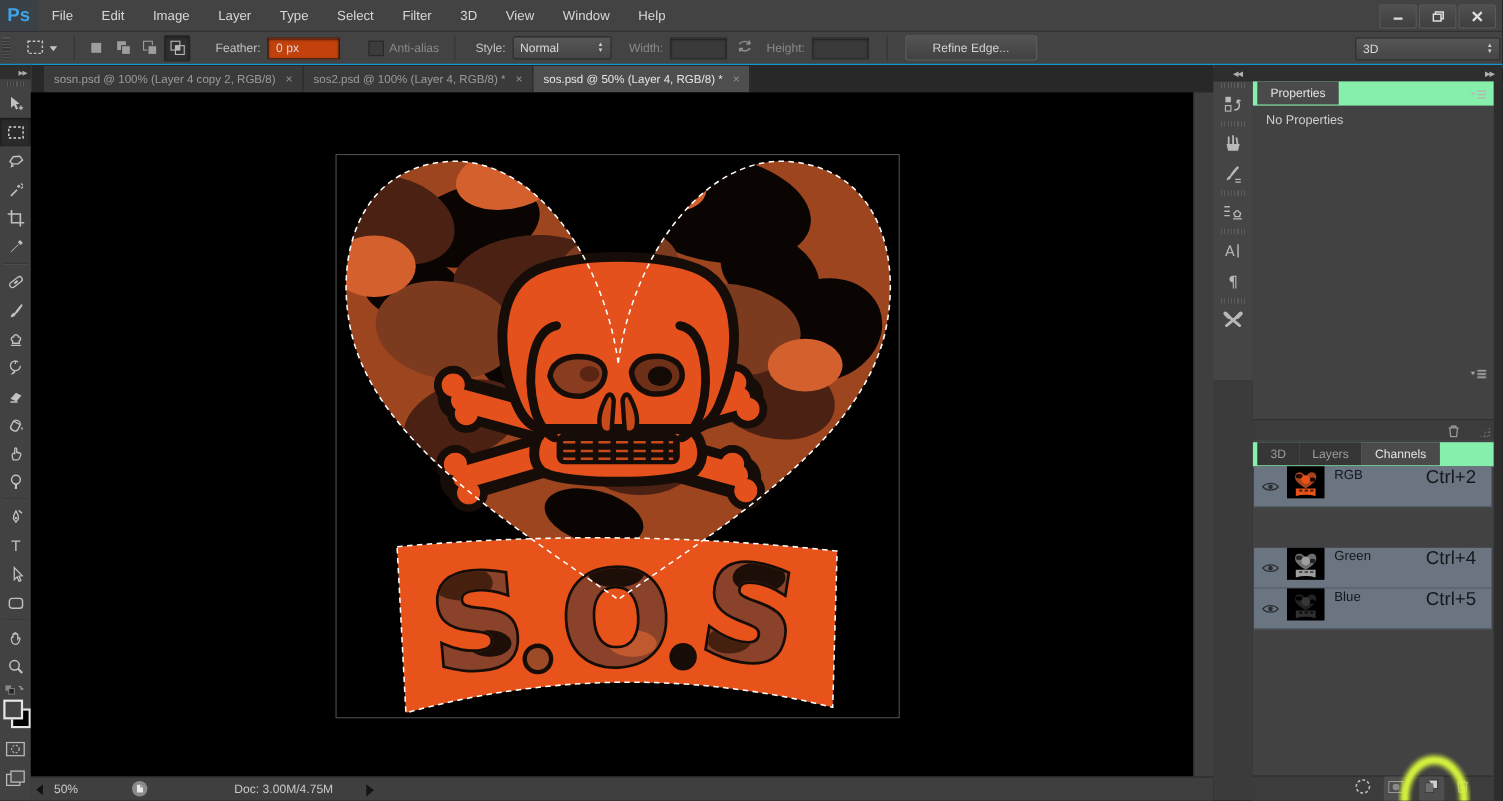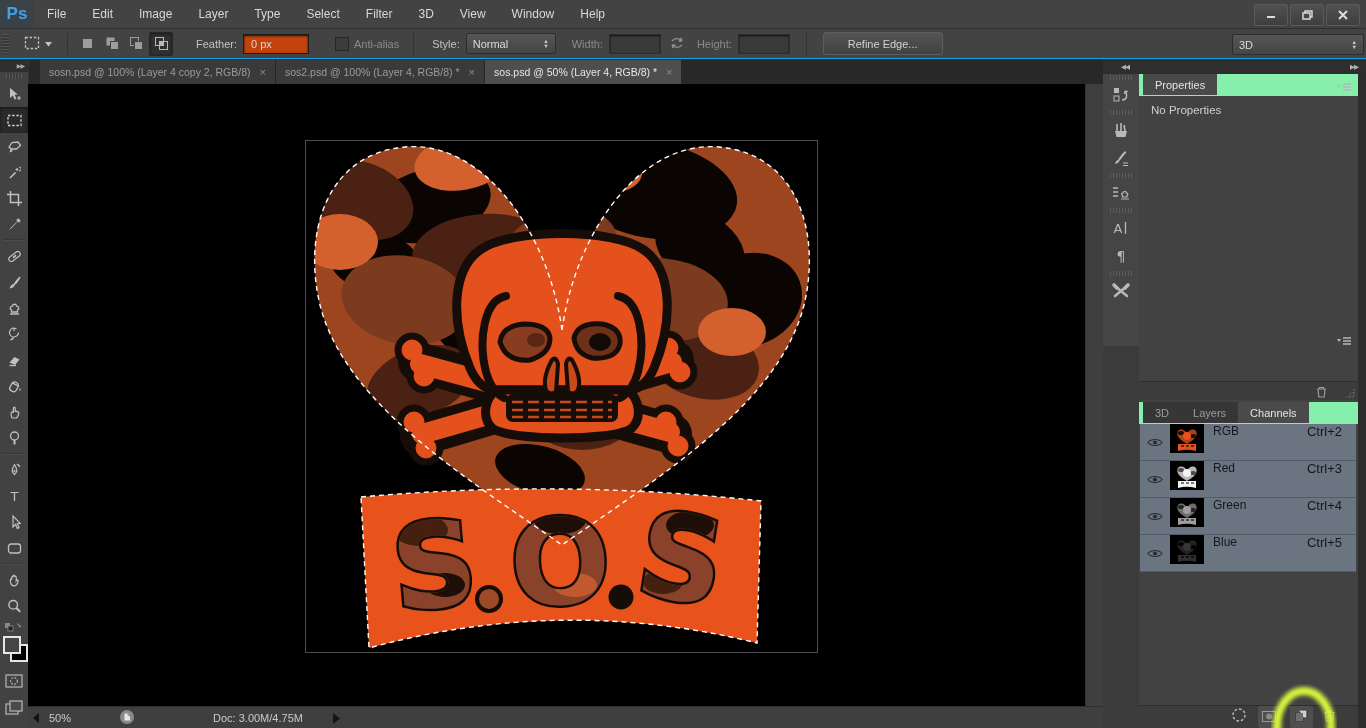--- a/index.html
+++ b/index.html
@@ -68,21 +68,21 @@
   #rightedge{left:1358px;top:74px;width:8px;height:654px;background:#2d2d2d}
   .panelhead{position:absolute;left:0;width:219px;height:22px;background:#86efac;display:flex;align-items:flex-start}
   .paneltab{height:21px;display:flex;align-items:center;padding:0 12px;font-size:11px;color:#9d9d9d;background:#363636}
   .paneltab.active{background:#4a4a4a;color:#e3e3e3}
   .panelmenu{position:absolute;right:6px;top:5px}
   .panelfoot{position:absolute;left:0;width:219px;height:18px;background:#3c3c3c;border-top:1px solid #2e2e2e}
   .chrow{position:absolute;left:1px;width:216px;height:36px;background:#6b7582;border-bottom:1px solid #525c66;
          display:flex;color:#14181c;font-size:12px}
   .chthumb{width:34px;height:29px;background:#000;margin-right:9px}
   .chname{font-size:12px}
-  .chshort{margin-left:auto;margin-right:14px;font-size:13px}
+  .chshort{margin-left:auto;margin-right:14px;font-size:17px}
   .eyecell{width:30px;display:flex;align-items:center;justify-content:center}
   #chfoot{left:1139px;top:705px;width:219px;height:23px;background:#3c3c3c;border-top:1px solid #2e2e2e;
           display:flex;align-items:center;justify-content:flex-end;gap:10px;padding-right:22px;box-sizing:border-box}
   text{font-family:"DejaVu Sans",sans-serif}
   @keyframes ants{to{stroke-dashoffset:18}}
   .ants{stroke:#fff;stroke-width:1.4;fill:none;stroke-dasharray:5 4;animation:ants 1.2s linear infinite}
 </style>
 </head>
 <body>
 
@@ -580,39 +580,20 @@
           <path d="M17 10 C16 7 13 5 10.5 5.5 C7.5 6 7 9 7.5 11 C8.3 14.5 13 17.5 17 20 C21 17.5 25.7 14.5 26.5 11 C27 9 26.5 6 23.5 5.5 C21 5 18 7 17 10 Z" fill="#a8441c"></path>
           <ellipse cx="11" cy="9" rx="3" ry="2" fill="#200a04"></ellipse>
           <ellipse cx="23" cy="12" rx="3" ry="2" fill="#200a04"></ellipse>
           <circle cx="17" cy="12" r="4" fill="#e8521a"></circle>
           <path d="M8 20 L26 20 L26 27 Q17 24.5 8 27 Z" fill="#e8521a"></path>
           <path d="M11 22 H14 M16 22 H19 M21 22 H24" stroke="#5a2410" stroke-width="2"></path>
         </svg></div>
     <span class="chname">RGB</span>
     <span class="chshort">Ctrl+2</span>
   </div>
-  <div class="chrow" style="top:387px">
-    <div class="eyecell">
-        <svg width="16" height="11">
-          <path d="M1 5.5 C4 1.5 12 1.5 15 5.5 C12 9.5 4 9.5 1 5.5 Z" fill="none" stroke="#2b2f34" stroke-width="1.2"></path>
-          <circle cx="8" cy="5.5" r="2.1" fill="#2b2f34"></circle>
-        </svg>
-      </div>
-    <div class="chthumb"><svg width="34" height="29">
-          <rect width="34" height="29" fill="#000"></rect>
-          <path d="M17 10 C16 7 13 5 10.5 5.5 C7.5 6 7 9 7.5 11 C8.3 14.5 13 17.5 17 20 C21 17.5 25.7 14.5 26.5 11 C27 9 26.5 6 23.5 5.5 C21 5 18 7 17 10 Z" fill="#b8b8b8"></path>
-          <ellipse cx="11" cy="9" rx="3" ry="2" fill="#4a4a4a"></ellipse>
-          <ellipse cx="23" cy="12" rx="3" ry="2" fill="#4a4a4a"></ellipse>
-          <circle cx="17" cy="12" r="4" fill="#f2f2f2"></circle>
-          <path d="M8 20 L26 20 L26 27 Q17 24.5 8 27 Z" fill="#f2f2f2"></path>
-          <path d="M11 22 H14 M16 22 H19 M21 22 H24" stroke="#7a7a7a" stroke-width="2"></path>
-        </svg></div>
-    <span class="chname">Red</span>
-    <span class="chshort">Ctrl+3</span>
-  </div>
   <div class="chrow" style="top:424px">
     <div class="eyecell">
         <svg width="16" height="11">
           <path d="M1 5.5 C4 1.5 12 1.5 15 5.5 C12 9.5 4 9.5 1 5.5 Z" fill="none" stroke="#2b2f34" stroke-width="1.2"></path>
           <circle cx="8" cy="5.5" r="2.1" fill="#2b2f34"></circle>
         </svg>
       </div>
     <div class="chthumb"><svg width="34" height="29">
           <rect width="34" height="29" fill="#000"></rect>
           <path d="M17 10 C16 7 13 5 10.5 5.5 C7.5 6 7 9 7.5 11 C8.3 14.5 13 17.5 17 20 C21 17.5 25.7 14.5 26.5 11 C27 9 26.5 6 23.5 5.5 C21 5 18 7 17 10 Z" fill="#6e6e6e"></path>

